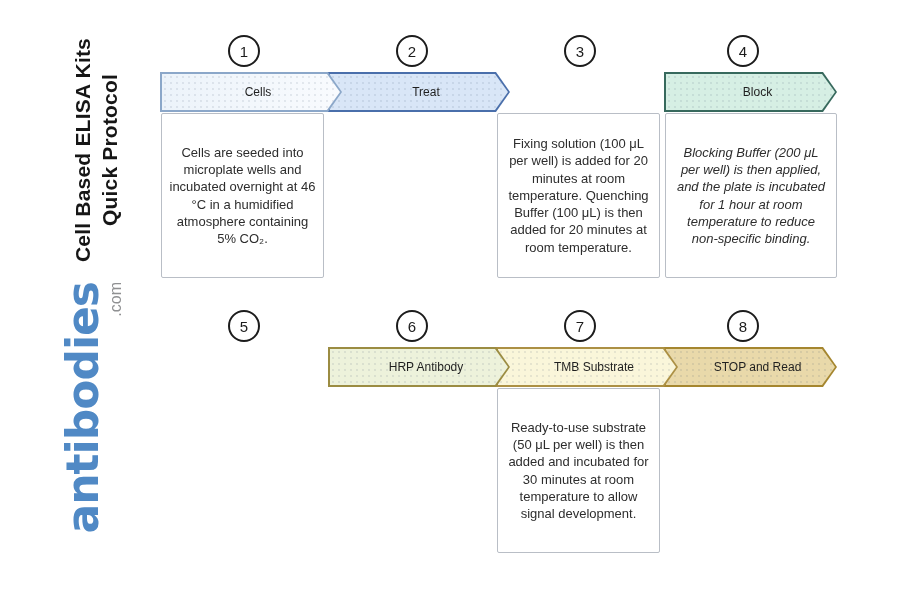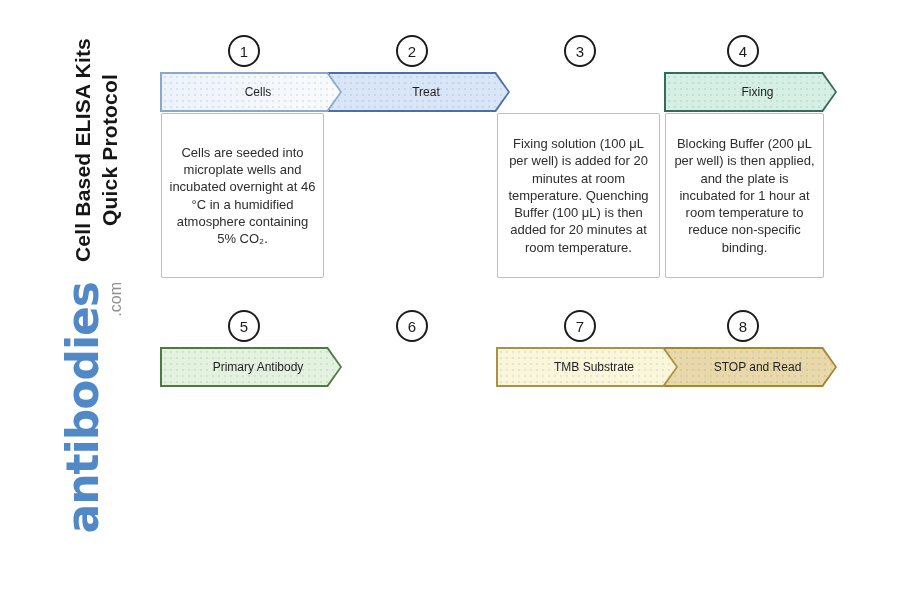--- a/index.html
+++ b/index.html
@@ -68,21 +68,21 @@
   }
 
   
   .desc{
     position:absolute;left:1px;top:41px;width:163px;height:165px;box-sizing:border-box;
     background:#fff;border:1.5px solid #b9bec6;border-radius:2px;
     display:flex;align-items:center;justify-content:center;
     text-align:center;font-size:13px;line-height:1.33;color:#2d2d2d;
     padding:8px 7px;
   }
-  .c4 .desc{width:159px;}
+  .c4 .desc{width:172px;font-style:italic;}
 </style>
 </head>
 <body>
 
 <div class="canvas">
 
   <div class="vtitle">
     <div>Cell Based ELISA Kits</div>
     <div>Quick Protocol</div>
   </div>
@@ -124,55 +124,56 @@
       <div class="desc">Fixing solution (100 μL per well) is added for 20 minutes at room temperature. Quenching Buffer (100 μL) is then added for 20 minutes at room temperature.</div>
     </div>
 
     <div class="col c4">
       <div class="circle">
         <span>4</span>
       </div>
       <div class="arrow" style="--fill: #d6efe4; --border: #37695d;">
         <div class="a-border"></div>
         <div class="a-fill"></div>
-        <div class="a-label">Fixing</div>
+        <div class="a-label">Block</div>
       </div>
       <div class="desc">Blocking Buffer (200 μL per well) is then applied, and the plate is incubated for 1 hour at room temperature to reduce non-specific binding.</div>
     </div>
 
   </div>
 
   <div class="row row2">
 
     <div class="col c1">
       <div class="circle">
         <span>5</span>
       </div>
-      <div class="arrow" style="--fill: #e3f2df; --border: #4d7a3e;">
-        <div class="a-border"></div>
-        <div class="a-fill"></div>
-        <div class="a-label">Primary Antibody</div>
-      </div>
     </div>
 
     <div class="col c2">
       <div class="circle">
         <span>6</span>
+      </div>
+      <div class="arrow" style="--fill: #edf2db; --border: #9b8c42;">
+        <div class="a-border"></div>
+        <div class="a-fill"></div>
+        <div class="a-label">HRP Antibody</div>
       </div>
     </div>
 
     <div class="col c3">
       <div class="circle">
         <span>7</span>
       </div>
       <div class="arrow" style="--fill: #faf6da; --border: #ac9044;">
         <div class="a-border"></div>
         <div class="a-fill"></div>
         <div class="a-label">TMB Substrate</div>
       </div>
+      <div class="desc">Ready-to-use substrate (50 μL per well) is then added and incubated for 30 minutes at room temperature to allow signal development.</div>
     </div>
 
     <div class="col c4">
       <div class="circle">
         <span>8</span>
       </div>
       <div class="arrow" style="--fill: #e9d9aa; --border: #a5862f;">
         <div class="a-border"></div>
         <div class="a-fill"></div>
         <div class="a-label">STOP and Read</div>

